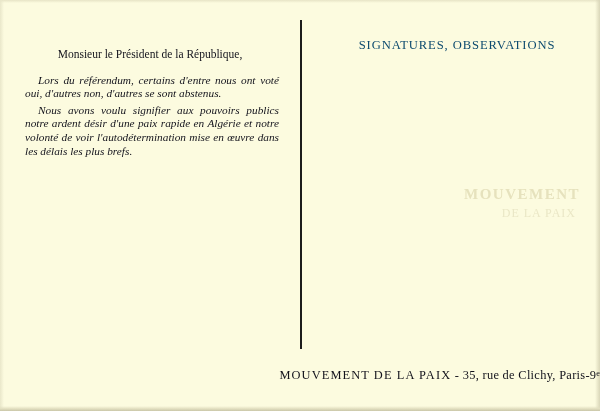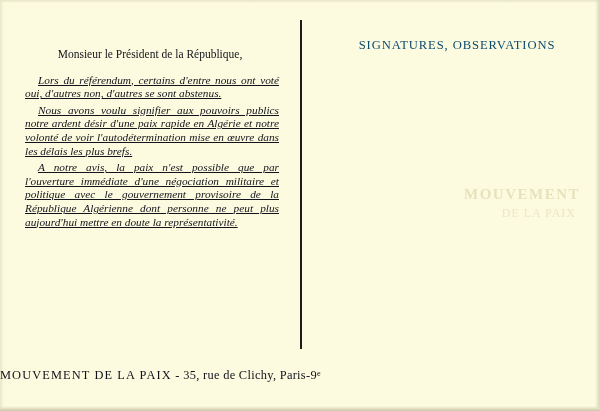--- a/index.html
+++ b/index.html
@@ -99,21 +99,20 @@
   .para {
     font-style: italic;
     font-size: 11.3px;
     line-height: 13.6px;
     color: #13131c;
     text-align: justify;
     text-justify: inter-word;
     margin: 0 0 3px 0;
     text-indent: 13px;
     hyphens: manual;
-    text-decoration: underline;
   }
   .para:last-child { margin-bottom: 0; }
 
   
   #signatures-heading {
     position: absolute;
     left: 318px;
     top: 38px;
     width: 278px;
     text-align: center;
@@ -123,21 +122,21 @@
     font-variant: small-caps;
     text-transform: uppercase;
   }
 
   
   #footer {
     position: absolute;
     left: 0;
     top: 368px;
     width: 600px;
-    text-align: left;
+    text-align: right;
     font-size: 12.4px;
     letter-spacing: 0.55px;
     color: #12121b;
     white-space: nowrap;
   }
   #footer-org { letter-spacing: 1.1px; }
   #footer-sep { letter-spacing: 0.4px; }
   #footer-address { letter-spacing: 0.3px; }
   #footer-arrondissement {
     font-size: 8.2px;
@@ -157,21 +156,20 @@
 
   <div id="showthrough">MOUVEMENT</div>
   <div id="showthrough2">DE LA PAIX</div>
 
   <div id="divider"></div>
 
   <div id="letter">
     <p id="salutation">Monsieur le Président de la République,</p>
     <p class="para">Lors du référendum, certains d'entre nous ont voté oui, d'autres non, d'autres se sont abstenus.</p>
     <p class="para">Nous avons voulu signifier aux pouvoirs publics notre ardent désir d'une paix rapide en Algérie et notre volonté de voir l'autodétermination mise en œuvre dans les délais les plus brefs.</p>
-    <p class="para">A notre avis, la paix n'est possible que par l'ouverture immédiate d'une négociation militaire et politique avec le gouvernement provisoire de la République Algérienne dont personne ne peut plus aujourd'hui mettre en doute la représentativité.</p>
   </div>
 
   <div id="signatures-heading">SIGNATURES, OBSERVATIONS</div>
 
   <div id="footer">
     <span id="footer-org">MOUVEMENT DE LA PAIX</span><span id="footer-sep"> - </span><span id="footer-address">35, rue de Clichy, Paris-9</span><span id="footer-arrondissement">e</span>
   </div>
 
 </div>
 

